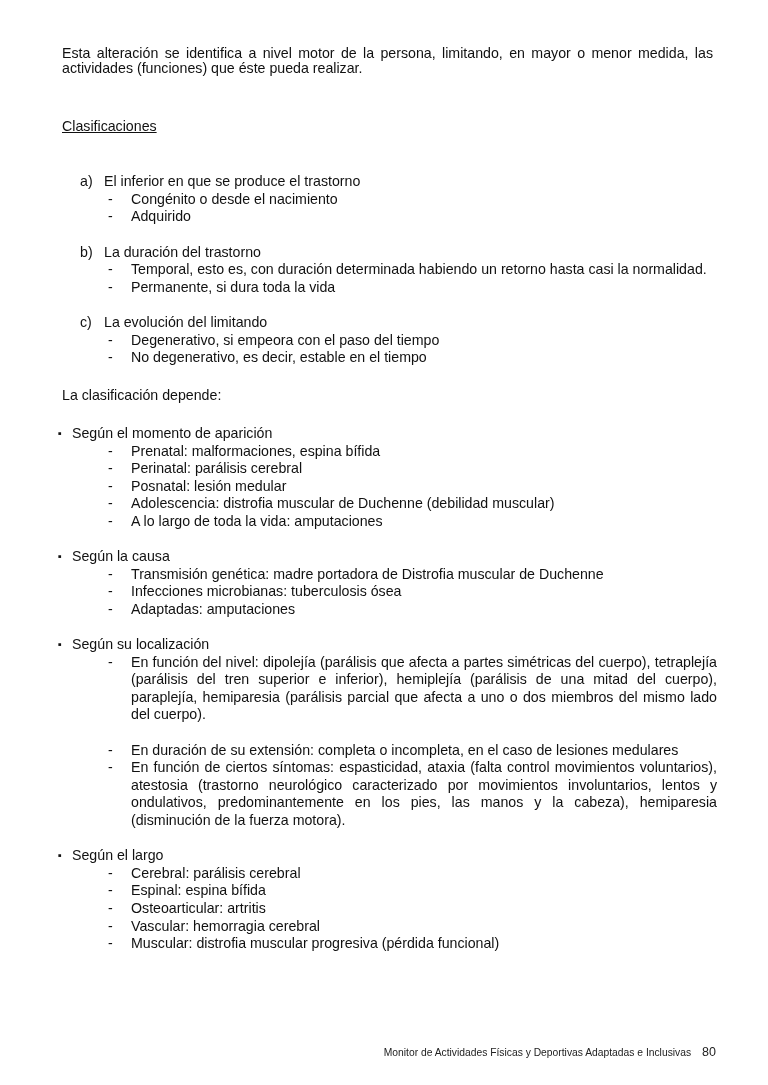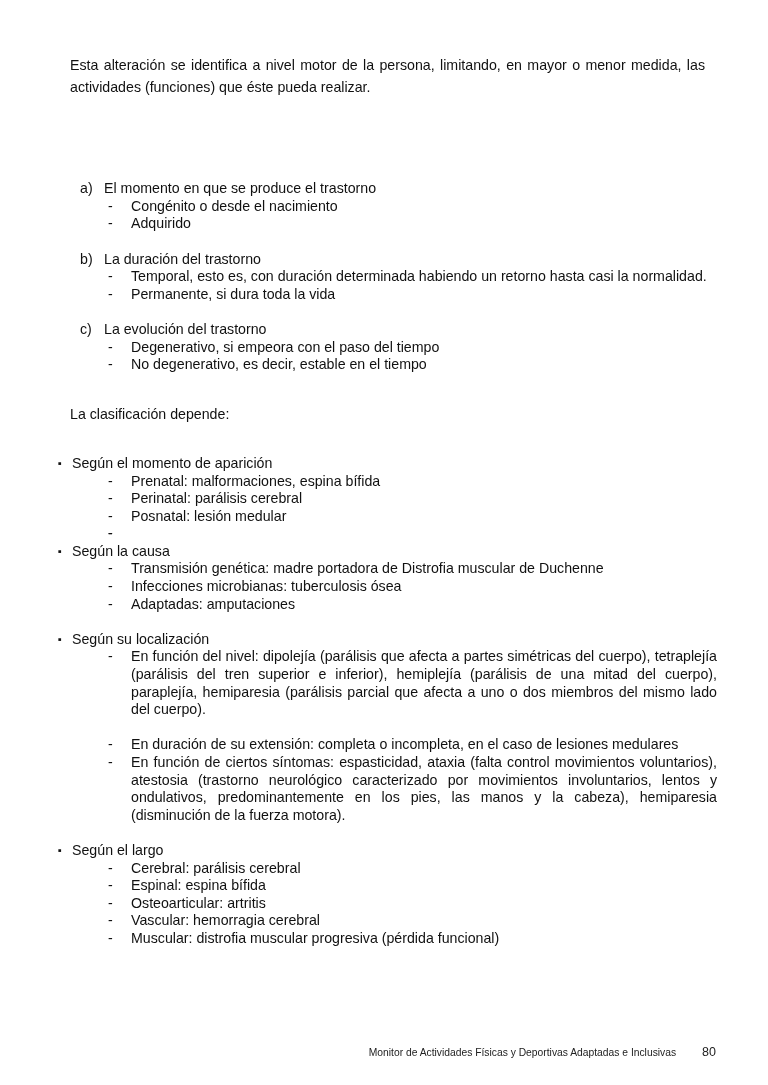--- a/index.html
+++ b/index.html
@@ -1,73 +1,74 @@
 <!DOCTYPE html>
 <html><head>
 <meta charset="utf-8">
 <style>
   html, body { margin:0; padding:0; background:#ffffff; }
   body { width:768px; height:1085px; position:relative; overflow:hidden;
          font-family:"Liberation Sans", sans-serif; color:#111; font-size:14.2px; }
   .page { position:absolute; left:58px; top:42px; width:659px; }
-  .p { line-height:22px; text-align:justify; margin:12px; }
+  .p { line-height:15px; text-align:justify; margin:4px; }
   .gap { height:17.6px; }
   .gap2 { height:35px; }
   .heading { text-decoration:underline; }
   .lvl-a { position:relative; padding-left:46px; line-height:17.6px; }
   .lvl-a .mk { position:absolute; left:22px; }
   .dash { position:relative; padding-left:73px; line-height:17.6px; text-align:justify; }
   .dash .mk { position:absolute; left:50px; }
   .bullet { position:relative; padding-left:14px; line-height:17.6px; }
   .bullet .mk { position:absolute; left:0px; top:0; font-size:11px; }
   .footer { position:absolute; top:1045px; right:52px; font-size:10.3px; color:#222; }
-  .footer .num { font-size:12.5px; margin-left:26px; }
+  .footer .num { font-size:12.5px; margin-left:11px; }
 </style>
 </head>
 <body>
 
 <div class="page">
   <p class="p">Esta alteración se identifica a nivel motor de la persona, limitando, en mayor o menor medida, las actividades (funciones) que éste pueda realizar.</p>
   <div class="gap2"></div>
+  <p class="p heading">Clasificaciones</p>
   <div class="gap"></div>
   <div class="gap"></div>
 
   <div class="lvl-a">
     <span class="mk">a)</span>
-    <span>El momento en que se produce el trastorno</span>
+    <span>El inferior en que se produce el trastorno</span>
   </div>
   <div class="dash"><span class="mk">-</span><span>Congénito o desde el nacimiento</span></div>
   <div class="dash"><span class="mk">-</span><span>Adquirido</span></div>
   <div class="gap"></div>
 
   <div class="lvl-a">
     <span class="mk">b)</span>
     <span>La duración del trastorno</span>
   </div>
   <div class="dash"><span class="mk">-</span><span>Temporal, esto es, con duración determinada habiendo un retorno hasta casi la normalidad.</span></div>
   <div class="dash"><span class="mk">-</span><span>Permanente, si dura toda la vida</span></div>
   <div class="gap"></div>
 
   <div class="lvl-a">
     <span class="mk">c)</span>
-    <span>La evolución del trastorno</span>
+    <span>La evolución del limitando</span>
   </div>
   <div class="dash"><span class="mk">-</span><span>Degenerativo, si empeora con el paso del tiempo</span></div>
   <div class="dash"><span class="mk">-</span><span>No degenerativo, es decir, estable en el tiempo</span></div>
   <div class="gap"></div>
 
   <p class="p">La clasificación depende:</p>
   <div class="gap"></div>
 
   <div class="bullet"><span class="mk">▪</span><span>Según el momento de aparición</span></div>
   <div class="dash"><span class="mk">-</span><span>Prenatal: malformaciones, espina bífida</span></div>
   <div class="dash"><span class="mk">-</span><span>Perinatal: parálisis cerebral</span></div>
   <div class="dash"><span class="mk">-</span><span>Posnatal: lesión medular</span></div>
-  <div class="dash"><span class="mk">-</span></div>
-  <div class="dash"><span class="mk">-</span></div>
+  <div class="dash"><span class="mk">-</span><span>Adolescencia: distrofia muscular de Duchenne (debilidad muscular)</span></div>
+  <div class="dash"><span class="mk">-</span><span>A lo largo de toda la vida: amputaciones</span></div>
   <div class="gap"></div>
 
   <div class="bullet"><span class="mk">▪</span><span>Según la causa</span></div>
   <div class="dash"><span class="mk">-</span><span>Transmisión genética: madre portadora de Distrofia muscular de Duchenne</span></div>
   <div class="dash"><span class="mk">-</span><span>Infecciones microbianas: tuberculosis ósea</span></div>
   <div class="dash"><span class="mk">-</span><span>Adaptadas: amputaciones</span></div>
   <div class="gap"></div>
 
   <div class="bullet"><span class="mk">▪</span><span>Según su localización</span></div>
   <div class="dash"><span class="mk">-</span><span>En función del nivel: dipolejía (parálisis que afecta a partes simétricas del cuerpo), tetraplejía (parálisis del tren superior e inferior), hemiplejía (parálisis de una mitad del cuerpo), paraplejía, hemiparesia (parálisis parcial que afecta a uno o dos miembros del mismo lado del cuerpo).</span></div>

